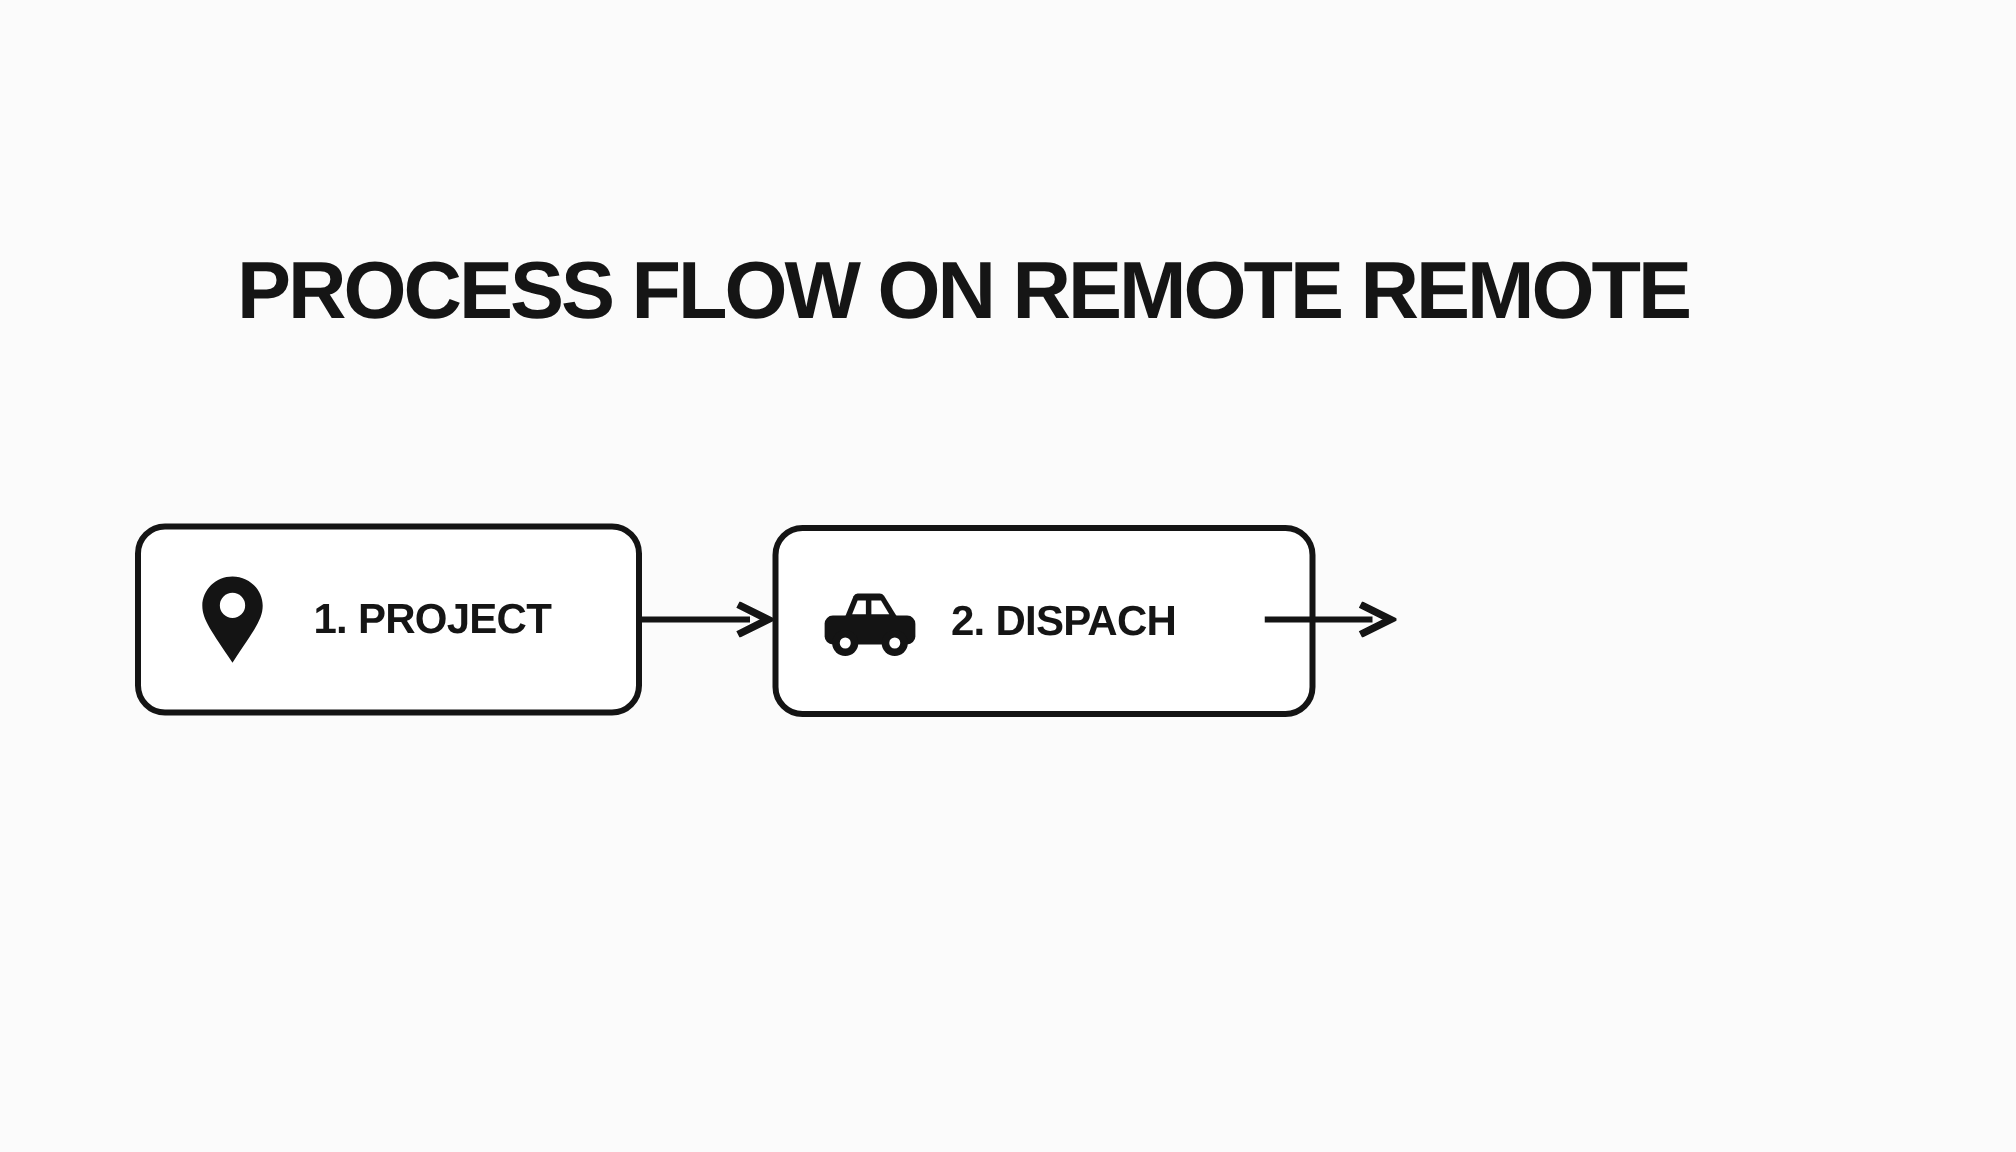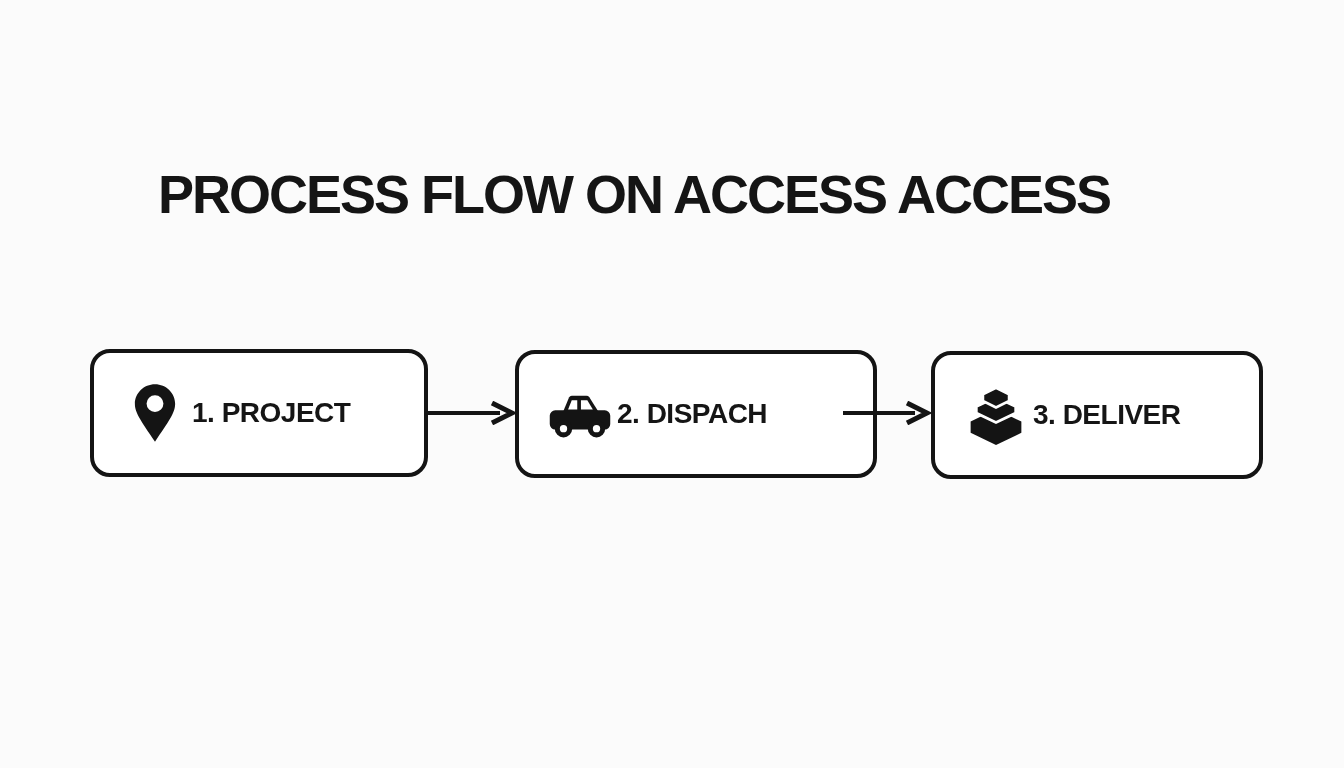--- a/index.html
+++ b/index.html
@@ -30,21 +30,21 @@
   .step {
     position: absolute;
     box-sizing: border-box;
     height: 128px;
     background: #ffffff;
     border: 4px solid #141414;
     border-radius: 20px;
     display: flex;
     align-items: center;
     padding-left: 28px;
-    gap: 4px;
+    gap: 21px;
   }
   .step-1 { left: 90px;  top: 349px; width: 338px; }
   .step-2 { left: 515px; top: 350px; width: 362px; }
   .step-3 { left: 931px; top: 351px; width: 332px; }
   .icon-wrap {
     width: 66px;
     height: 66px;
     display: flex;
     align-items: center;
     justify-content: center;
@@ -62,21 +62,21 @@
     top: 401px;
   }
   .arrow-1 { left: 428px; }
   .arrow-2 { left: 843px; }
 </style>
 </head>
 <body>
 
 <div class="canvas">
 
-  <h1 class="title">PROCESS FLOW ON ACCESS ACCESS</h1>
+  <h1 class="title">PROCESS FLOW ON REMOTE REMOTE</h1>
 
   <div class="step step-1">
     <span class="icon-wrap">
       <svg width="46" height="62" viewBox="0 0 48 64" aria-hidden="true">
         <path fill="#141414" fill-rule="evenodd" d="M24 2C12.4 2 3 11.2 3 22.4 3 32.2 9.8 40.6 24 62 38.2 40.6 45 32.2 45 22.4 45 11.2 35.6 2 24 2ZM24 31a8.8 8.8 0 1 1 0-17.6A8.8 8.8 0 0 1 24 31Z"></path>
       </svg>
     </span>
     <span class="step-label">1. PROJECT</span>
   </div>
 
@@ -99,27 +99,14 @@
       </svg>
     </span>
     <span class="step-label">2. DISPACH</span>
   </div>
 
   <svg class="arrow arrow-2" width="88" height="24" viewBox="0 0 88 24" aria-hidden="true">
     <line x1="0" y1="12" x2="72" y2="12" stroke="#141414" stroke-width="4"></line>
     <path d="M64 2 L84 12 L64 22" fill="none" stroke="#141414" stroke-width="5" stroke-linejoin="miter"></path>
   </svg>
 
-  <div class="step step-3">
-    <span class="icon-wrap">
-      <svg width="64" height="62" viewBox="0 0 68 66" aria-hidden="true">
-
-        <polygon points="34,27 61,40 61,52 34,65 7,52 7,40" fill="#141414"></polygon>
-
-        <polygon points="34,14 55,24 55,31 34,41 13,31 13,24" fill="#141414" stroke="#ffffff" stroke-width="3"></polygon>
-
-        <polygon points="34,4 48,11 48,18 34,25 20,18 20,11" fill="#141414" stroke="#ffffff" stroke-width="3"></polygon>
-      </svg>
-    </span>
-    <span class="step-label">3. DELIVER</span>
-  </div>
 
 </div>
 
 </body></html>

